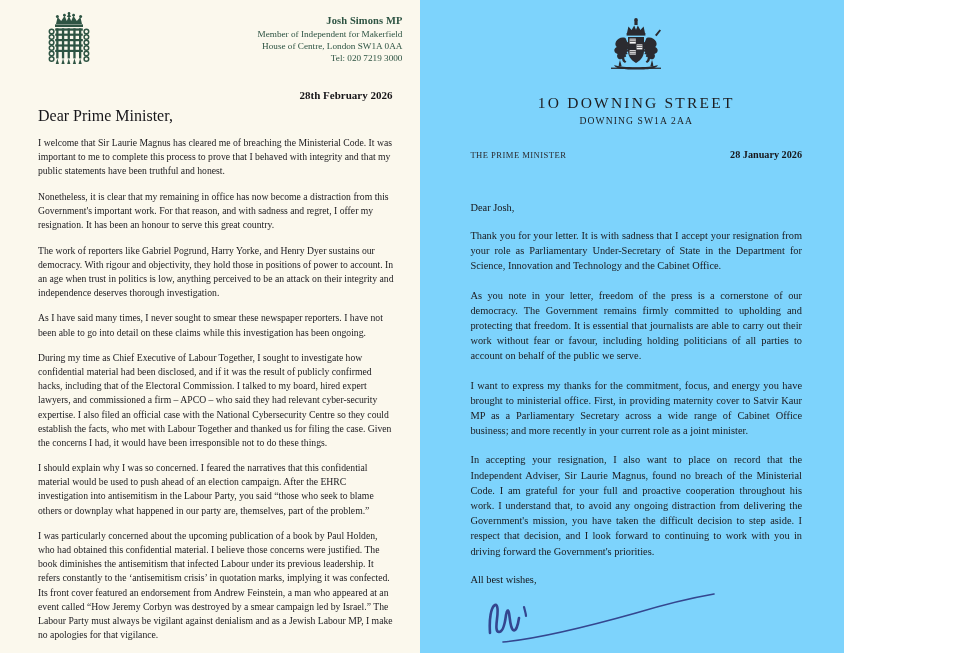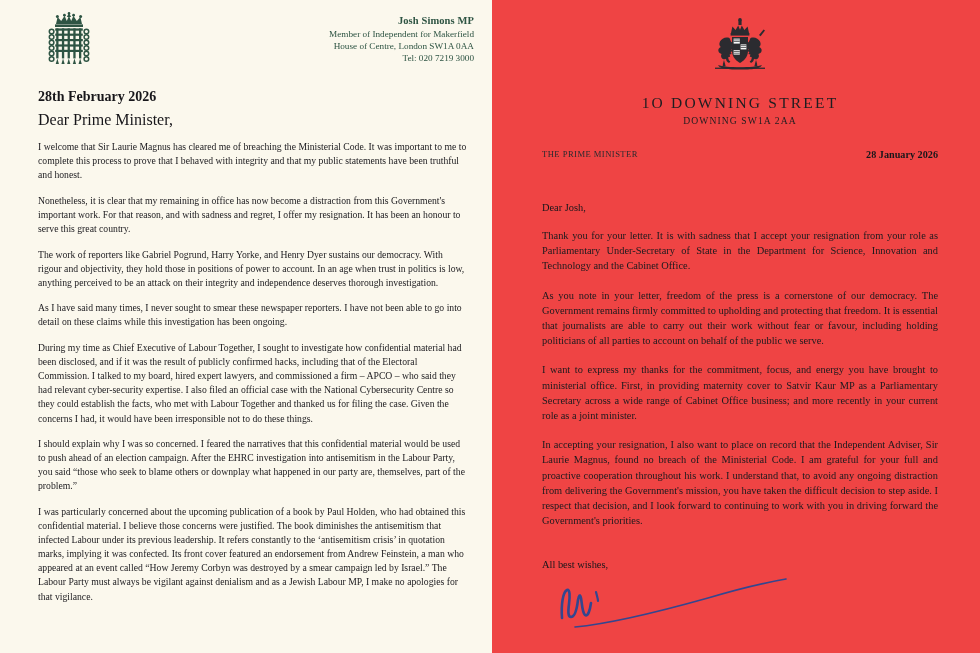--- a/index.html
+++ b/index.html
@@ -8,21 +8,21 @@
   }
   body {
     width: 980px;
     height: 653px;
     overflow: hidden;
     background: #ffffff;
     font-family: "Liberation Serif", serif;
   }
   .spread {
     display: flex;
-    width: 980px;
+    width: 844px;
     height: 653px;
   }
 
   
   .letter-left {
     width: 492px;
     height: 653px;
     background: #fbf8ed;
     box-sizing: border-box;
     padding: 10px 14px 0 38px;
@@ -50,22 +50,22 @@
   .lh-name {
     font-weight: bold;
     font-size: 10.5px;
     letter-spacing: .1px;
   }
   .lh-line {
     font-size: 9.2px;
   }
 
   .date-left {
-    text-align: left;
-    font-size: 14px;
+    text-align: right;
+    font-size: 11px;
     font-weight: bold;
     color: #17161a;
     margin: 19px 14px 0 0;
   }
   .salutation-left {
     font-size: 16px;
     color: #17161a;
     margin: 6px 0 0 0;
   }
   .body-left {
@@ -77,21 +77,21 @@
     line-height: 14.1px;
     color: #1b1a1e;
     margin: 0 0 11.5px 0;
     text-align: left;
   }
 
   
   .letter-right {
     width: 488px;
     height: 653px;
-    background: #ef4444;
+    background: #7dd3fc;
     box-sizing: border-box;
     padding: 14px 42px 0 50px;
     position: relative;
   }
   .crest-wrap {
     text-align: center;
     padding-top: 4px;
   }
   .crest {
     width: 76px;
@@ -108,21 +108,21 @@
   .ds-sub {
     text-align: center;
     font-size: 9.6px;
     letter-spacing: 1.1px;
     color: #1d1d20;
     margin-top: 3px;
   }
   .pm-row {
     display: flex;
     justify-content: space-between;
-    align-items: flex-start;
+    align-items: center;
     margin-top: 23px;
   }
   .pm-label {
     font-size: 8.6px;
     letter-spacing: .45px;
     color: #2a2a2e;
   }
   .pm-date {
     font-size: 10.2px;
     font-weight: bold;
@@ -139,21 +139,21 @@
   .body-right p {
     font-size: 10.4px;
     line-height: 15.2px;
     color: #1b1a1e;
     margin: 0 0 14px 0;
     text-align: justify;
   }
   .closing-right {
     font-size: 10.4px;
     color: #17161a;
-    margin-top: 31px;
+    margin-top: 15px;
   }
   .signature {
     margin-top: 2px;
     margin-left: 6px;
   }
 </style>
 </head>
 <body>
 
 <div class="spread">

